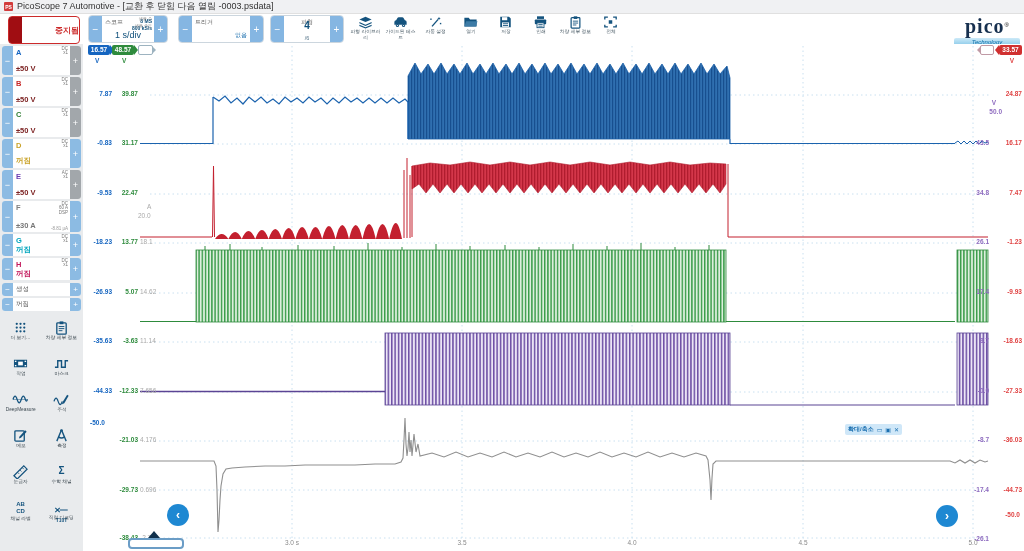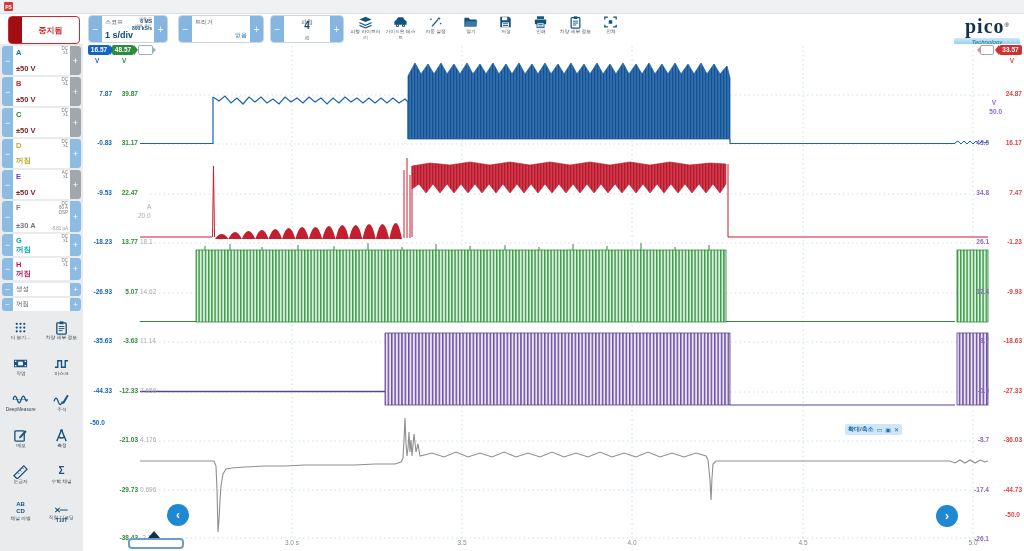--- a/index.html
+++ b/index.html
@@ -5,29 +5,29 @@
   html,body{margin:0;padding:0;background:#cfcfcf;}
   .app{position:relative;width:1024px;height:551px;background:#fff;font-family:"Liberation Sans","DejaVu Sans",sans-serif;overflow:hidden;}
   
   .titlebar{position:absolute;left:0;top:0;width:1024px;height:14px;background:#f0f1f3;border-bottom:1px solid #e0e0e0;display:flex;align-items:center;gap:4px;padding-left:4px;box-sizing:border-box;}
   .appicon{width:9px;height:9px;background:#d23b3b;color:#fff;font-size:5px;font-weight:bold;display:flex;align-items:center;justify-content:center;border-radius:1px;}
   .titletext{font-size:9px;color:#333;white-space:nowrap;}
   
   .toolbar{position:absolute;left:0;top:14px;width:1024px;height:30px;background:#fff;}
   .stopbtn{position:absolute;left:8px;top:2px;width:70px;height:26px;border:1.5px solid #cc2a2a;border-radius:4px;background:#fff;display:flex;align-items:center;}
   .stopbtn .bar{width:13px;height:100%;background:#a00d12;border-radius:2px 0 0 2px;}
-  .stopbtn .lbl{flex:1;text-align:center;color:#cc2a2a;font-size:8px;font-weight:bold;}
+  .stopbtn .lbl{flex:1;text-align:right;color:#cc2a2a;font-size:8px;font-weight:bold;}
   .panel{position:absolute;top:1px;height:28px;display:flex;border:1px solid #ccd6de;border-radius:4px;background:#fff;box-sizing:border-box;overflow:hidden;}
   .pm{width:13px;background:#85b6e2;color:#fff;font-size:10px;display:flex;align-items:center;justify-content:center;}
   .panel .mid{flex:1;position:relative;}
   .p-scope{left:88px;width:80px;}
   .p-trig{left:178px;width:86px;}
   .p-wave{left:270px;width:74px;}
   .ptitle{position:absolute;left:3px;top:2px;font-size:6px;color:#666;}
-  .pbig{position:absolute;left:3px;bottom:2px;font-size:9px;font-weight:bold;color:#0d4e79;}
+  .pbig{position:absolute;left:13px;bottom:2px;font-size:9px;font-weight:normal;color:#0d4e79;}
   .scol{position:absolute;right:2px;top:1px;text-align:right;line-height:3.4px;}
   .scol .k{font-size:4.5px;color:#888;display:block;transform:scale(.9);transform-origin:right;}
   .scol .v{font-size:5px;font-weight:bold;color:#0d4e79;display:block;}
   .trignone{position:absolute;right:3px;bottom:2px;font-size:6px;color:#2e7bb5;}
   .wnum{position:absolute;left:0;right:0;top:4px;text-align:center;font-size:10px;font-weight:bold;color:#0d4e79;}
   .wtot{position:absolute;left:0;right:0;bottom:1px;text-align:center;font-size:5.5px;color:#57768a;}
   .iconbtns{position:absolute;left:348px;top:1px;display:flex;}
   .ibtn{width:35px;display:flex;flex-direction:column;align-items:center;gap:0px;cursor:pointer;}
   .ibtn svg{width:17px;height:14px;flex:none;}
   .ibtn .bl{font-size:5px;color:#4a5b66;text-align:center;line-height:5.5px;transform:scale(.95);}
@@ -85,20 +85,21 @@
   .thumb{position:absolute;left:45px;top:494px;width:56px;height:11px;border:2px solid #6b9dc6;border-radius:4px;background:#fff;box-sizing:border-box;}
   .thumbarrow{position:absolute;left:65px;top:487px;width:0;height:0;border-left:6px solid transparent;border-right:6px solid transparent;border-bottom:7px solid #10304c;}
 </style>
 </head>
 <body>
 
 <div class="app">
 
   <div class="titlebar">
     <div class="appicon">PS</div>
+    <div class="titletext">PicoScope 7 Automotive - [교환 후 닫힘 다음 열림 -0003.psdata]</div>
   </div>
 
   <div class="toolbar">
     <div class="stopbtn">
       <div class="bar"></div>
       <div class="lbl">중지됨</div>
     </div>
 
     <div class="panel p-scope">
       <div class="pm">−</div>

